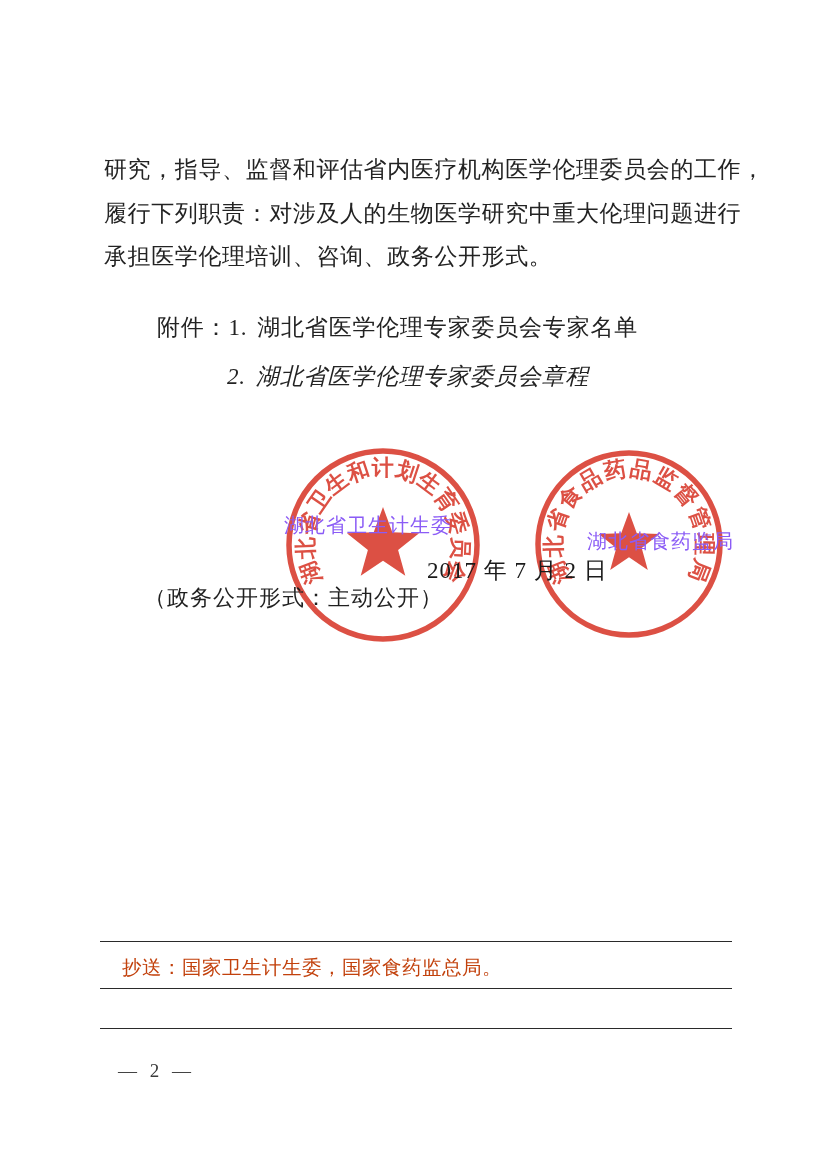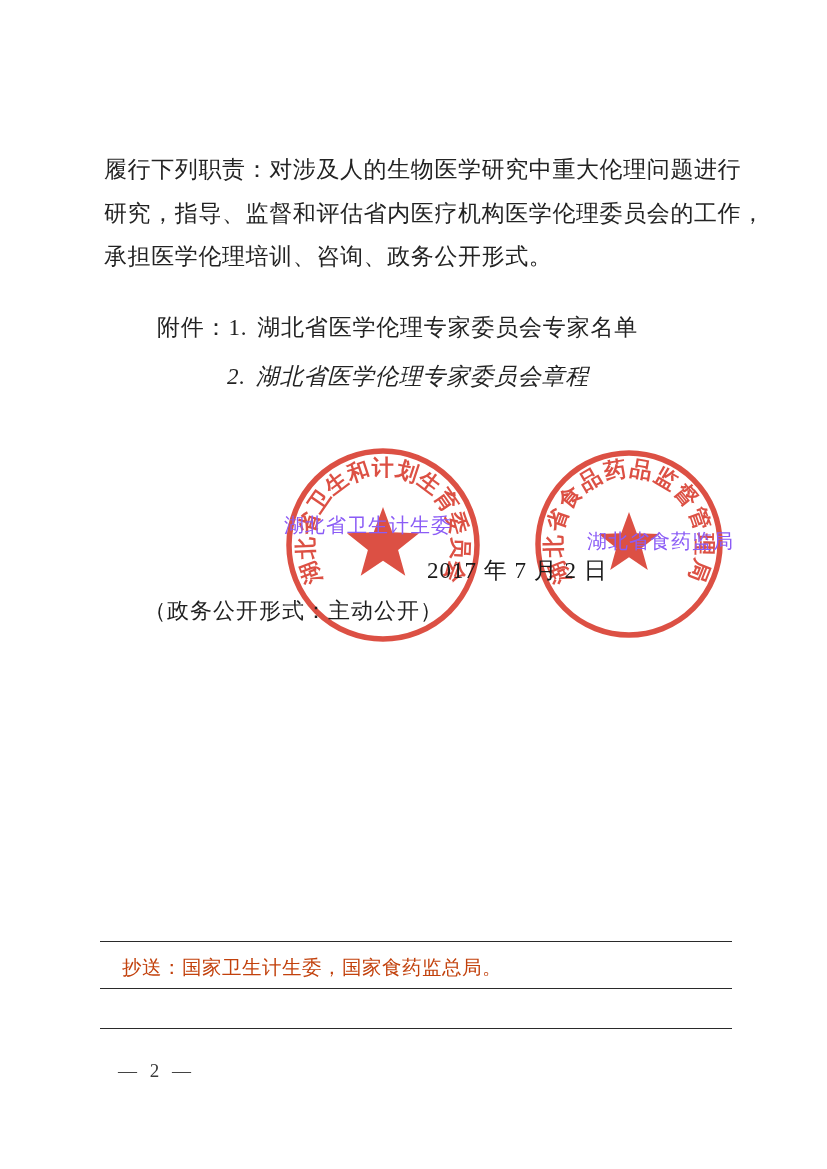--- a/index.html
+++ b/index.html
@@ -38,21 +38,21 @@
     position:absolute;font-size:20px;color:#8b5cf6;
     white-space:nowrap;letter-spacing:1px;
   }
   .sig-left{left:284px;top:512px;}
   .sig-right{left:543px;top:528px;padding-left:44px;}
   .sign-date{
     position:absolute;left:427px;top:555px;
     font-size:23px;color:#1a1a1a;white-space:nowrap;letter-spacing:1px;
   }
   .disclosure{
-    position:absolute;left:144px;top:596px;
+    position:absolute;left:144px;top:583px;
     font-size:22px;color:#1f1f1f;white-space:nowrap;letter-spacing:1px;
   }
   
   .rule{
     position:absolute;left:100px;width:632px;height:0;
     border-top:1.7px solid #2a2a2a;
   }
   .rule-1{top:941px;}
   .rule-2{top:988px;}
   .rule-3{top:1028px;}
@@ -69,22 +69,22 @@
     position:absolute;left:118px;top:1060px;
     font-size:19px;color:#3a3a3a;letter-spacing:4px;white-space:nowrap;
   }
 </style>
 </head>
 <body>
 
 <div class="page">
 
   <div class="body-text">
+    <div class="line">研究，指导、监督和评估省内医疗机构医学伦理委员会的工作，</div>
     <div class="line">履行下列职责：对涉及人的生物医学研究中重大伦理问题进行</div>
-    <div class="line">研究，指导、监督和评估省内医疗机构医学伦理委员会的工作，</div>
     <div class="line">承担医学伦理培训、咨询、政务公开形式。</div>
   </div>
 
   <div class="attachment">
     <div class="row">
       <span>附件：</span><span class="num">1.</span><span>湖北省医学伦理专家委员会专家名单</span>
     </div>
     <div class="row second">
       <span class="num">2.</span><span>湖北省医学伦理专家委员会章程</span>
     </div>

